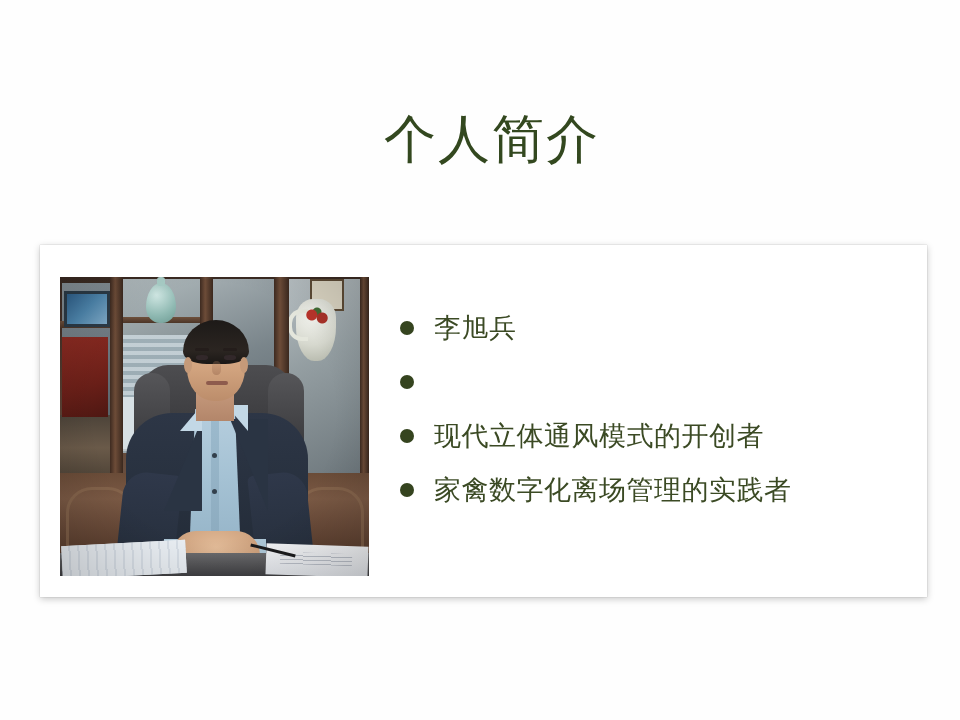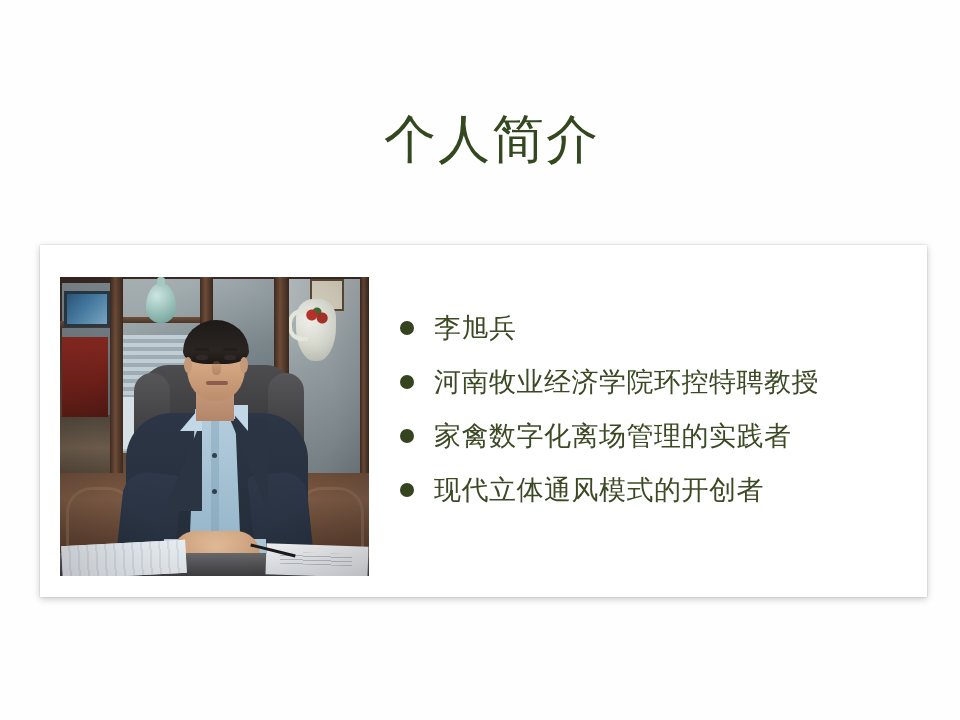--- a/index.html
+++ b/index.html
@@ -453,28 +453,27 @@
     <div class="bullet-list">
 
       <div class="bullet-item">
         <span class="bullet-marker"></span>
         <span class="bullet-text">李旭兵</span>
       </div>
 
 
       <div class="bullet-item">
         <span class="bullet-marker"></span>
-        <span class="bullet-text">河南牧业经济学院环控特聘教授</span>
+      </div>
+
+      <div class="bullet-item">
+        <span class="bullet-marker"></span>
+        <span class="bullet-text">现代立体通风模式的开创者</span>
       </div>
 
       <div class="bullet-item">
         <span class="bullet-marker"></span>
         <span class="bullet-text">家禽数字化离场管理的实践者</span>
       </div>
 
-      <div class="bullet-item">
-        <span class="bullet-marker"></span>
-        <span class="bullet-text">现代立体通风模式的开创者</span>
-      </div>
-
     </div>
   </div>
 </div>
 
 </body></html>

